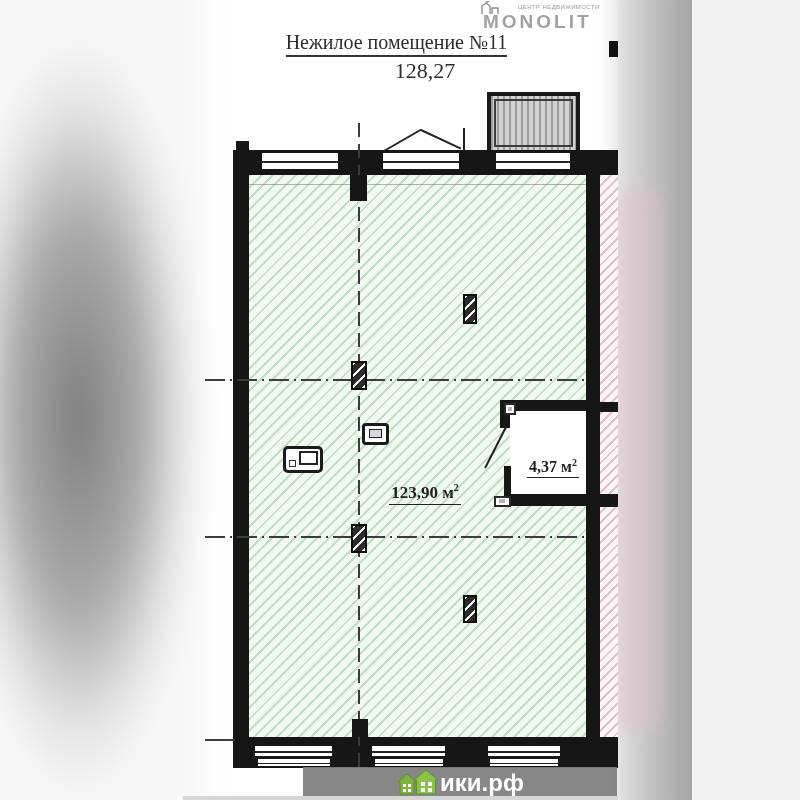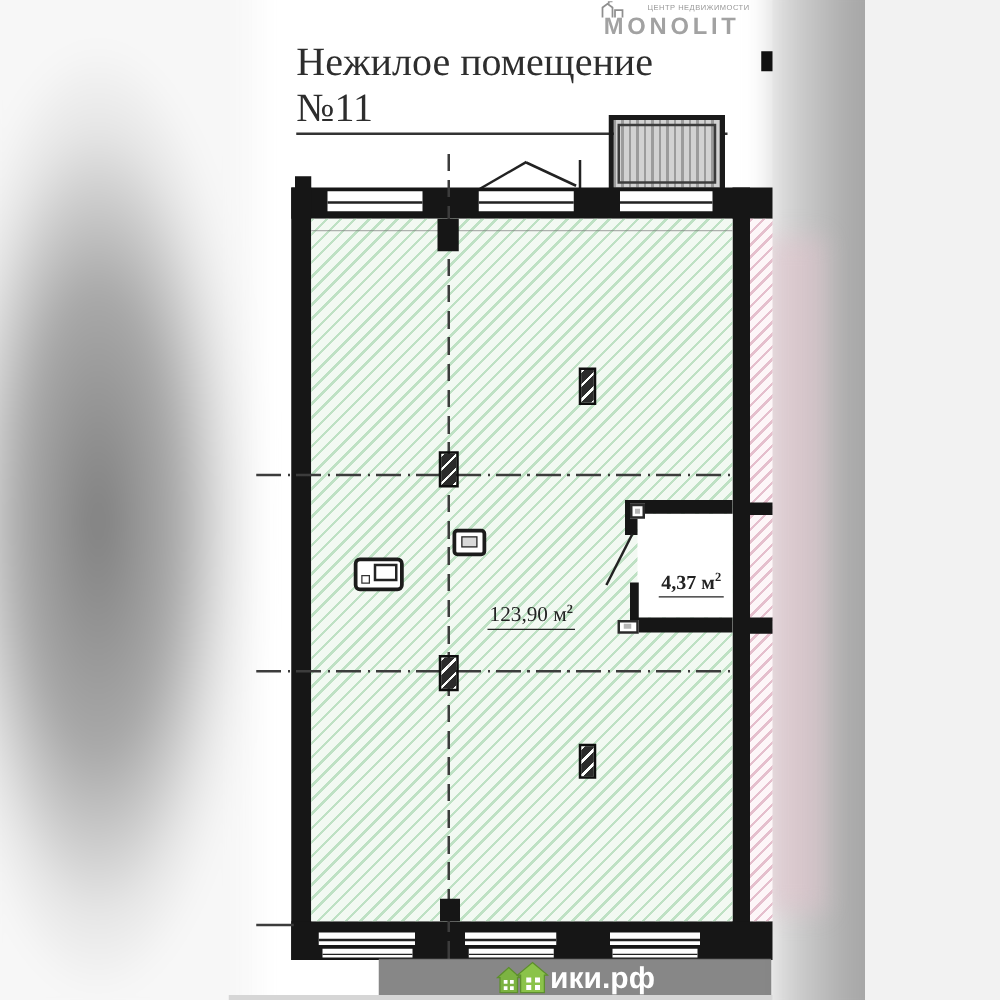--- a/index.html
+++ b/index.html
@@ -16,22 +16,22 @@
     filter:blur(11px);}
   .blur-pink{left:612px;top:190px;width:48px;height:540px;background:rgba(226,194,204,0.55);filter:blur(10px);}
 
   .paper{left:183px;top:0;width:435px;height:800px;background:#ffffff;}
 
   
   .logo-icon{left:478px;top:1px;width:37px;height:14px;}
   .logo-tagline{left:518px;top:4px;width:100px;font-size:6px;letter-spacing:.4px;color:#999;white-space:nowrap;overflow:hidden;}
   .logo-brand{left:483px;top:11px;width:134px;overflow:hidden;font-size:19px;font-weight:bold;
     letter-spacing:3px;color:#a2a2a2;white-space:nowrap;}
-  .title{left:237px;top:31px;width:345px;font-family:"Liberation Serif",serif;
-    font-size:32px;color:#2d2d2d;}
+  .title{left:224px;top:31px;width:345px;text-align:center;font-family:"Liberation Serif",serif;
+    font-size:20px;color:#2d2d2d;}
   .title span{display:inline-block;border-bottom:2px solid #333;padding-bottom:1px;}
   .subtitle{left:350px;top:58px;width:150px;text-align:center;font-family:"Liberation Serif",serif;
     font-size:22px;color:#2d2d2d;}
   .clip-frag{left:609px;top:41px;width:9px;height:16px;background:#111;}
 
   
   .w{background:#161616;}
   .wall-top{left:233px;top:150px;width:385px;height:25px;}
   .wall-bottom{left:233px;top:737px;width:385px;height:31px;}
   .wall-left{left:233px;top:150px;width:16px;height:618px;}
@@ -137,20 +137,21 @@
       </g>
     </svg>
   </div>
   <div class="abs logo-tagline">ЦЕНТР НЕДВИЖИМОСТИ</div>
   <div class="abs logo-brand">MONOLIT</div>
   <div class="abs clip-frag"></div>
 
   <div class="abs title">
     <span>Нежилое помещение №11</span>
   </div>
+  <div class="abs subtitle">128,27</div>
 
   <div class="abs porch">
     <div class="porch-inner"></div>
   </div>
   <div class="abs porch-rail"></div>
   <div class="abs swing-line swingL"></div>
   <div class="abs swing-line swingR"></div>
   <div class="abs w corner-tick"></div>
 
   <div class="abs w wall-top"></div>
@@ -202,21 +203,21 @@
 
   <div class="abs fixA">
     <div class="inner"></div>
     <div class="knob"></div>
   </div>
   <div class="abs fixB">
     <div class="inner"></div>
   </div>
 
   <div class="abs area-label lab-main">
-    <span><b style="font-weight:400">123,90 м</b><sup>2</sup></span>
+    <span><b style="font-weight:700">123,90 м</b><sup>2</sup></span>
   </div>
   <div class="abs area-label lab-st">
     <span><b style="font-weight:600">4,37 м</b><sup>2</sup></span>
   </div>
 
   <div class="abs wm">
     <svg width="42" height="27" viewBox="0 0 42 27">
       <path d="M10 6 L19 14 H17 V26 H3 V14 H1 Z" fill="#7cb342" stroke="#5d8f2d" stroke-width="1"></path>
       <rect x="6" y="16" width="3" height="3" fill="#fff"></rect>
       <rect x="11" y="16" width="3" height="3" fill="#fff"></rect>

